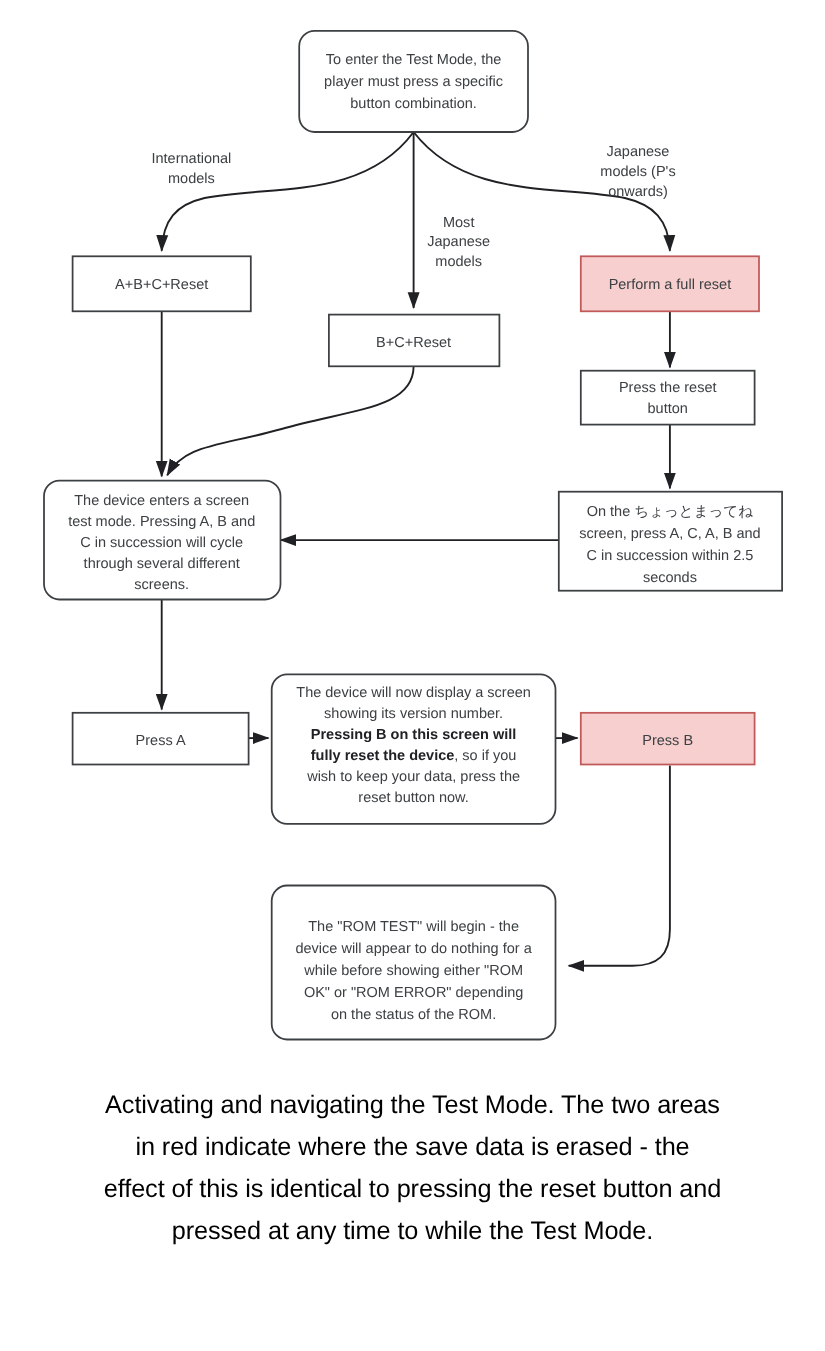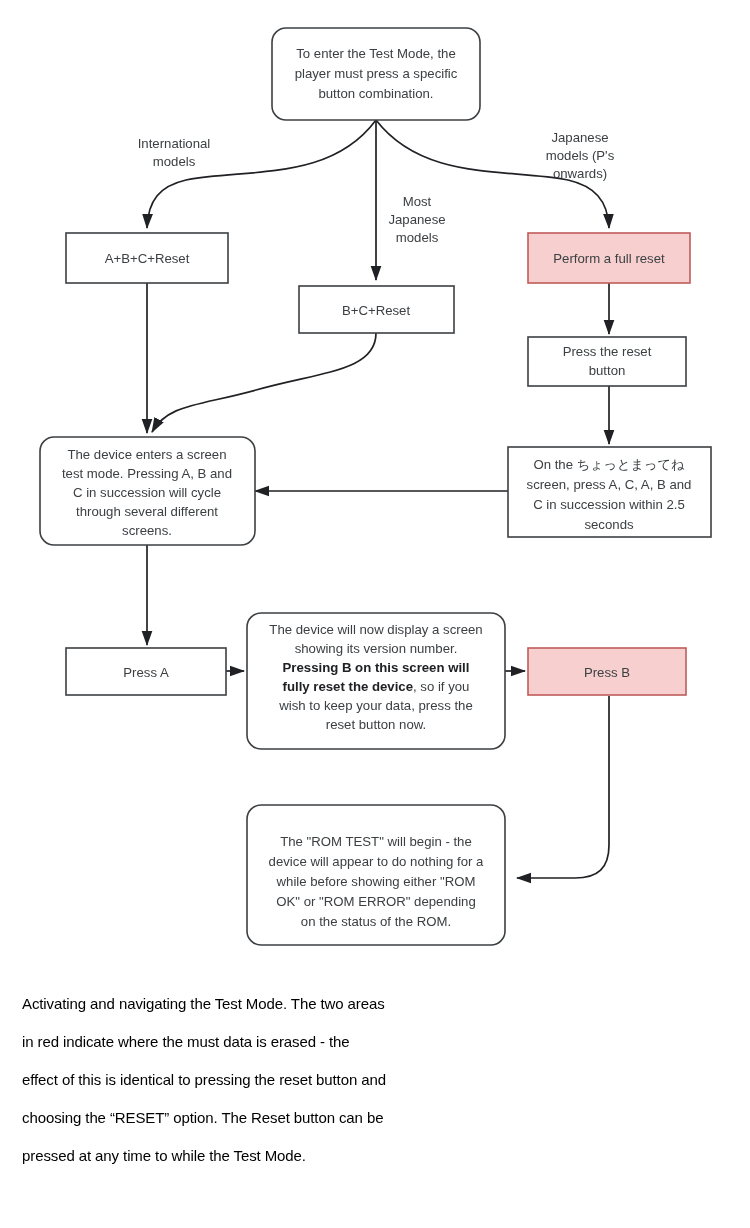--- a/index.html
+++ b/index.html
@@ -54,22 +54,23 @@
     stroke: #202124;
     stroke-width: 1.7;
   }
   #caption {
     position: absolute;
     left: 0;
     top: 985px;
     width: 750px;
     padding: 0 22px;
     box-sizing: border-box;
-    font-family: "Liberation Sans", sans-serif;
-    font-size: 15px;
+    text-align: center;
+    font-family: "Liberation Sans", sans-serif;
+    font-size: 23px;
     line-height: 38px;
     color: #000000;
     letter-spacing: -0.1px;
   }
 </style>
 </head>
 <body>
 
 <div id="page">
 
@@ -194,19 +195,18 @@
       <text class="node-text" x="376" y="866">device will appear to do nothing for a</text>
       <text class="node-text" x="376" y="886">while before showing either "ROM</text>
       <text class="node-text" x="376" y="906">OK" or "ROM ERROR" depending</text>
       <text class="node-text" x="376" y="926">on the status of the ROM.</text>
     </g>
 
   </svg>
 
   <div id="caption">
     <div>Activating and navigating the Test Mode. The two areas</div>
-    <div>in red indicate where the must data is erased - the</div>
+    <div>in red indicate where the save data is erased - the</div>
     <div>effect of this is identical to pressing the reset button and</div>
-    <div>choosing the “RESET” option. The Reset button can be</div>
     <div>pressed at any time to while the Test Mode.</div>
   </div>
 
 </div>
 
 </body></html>

